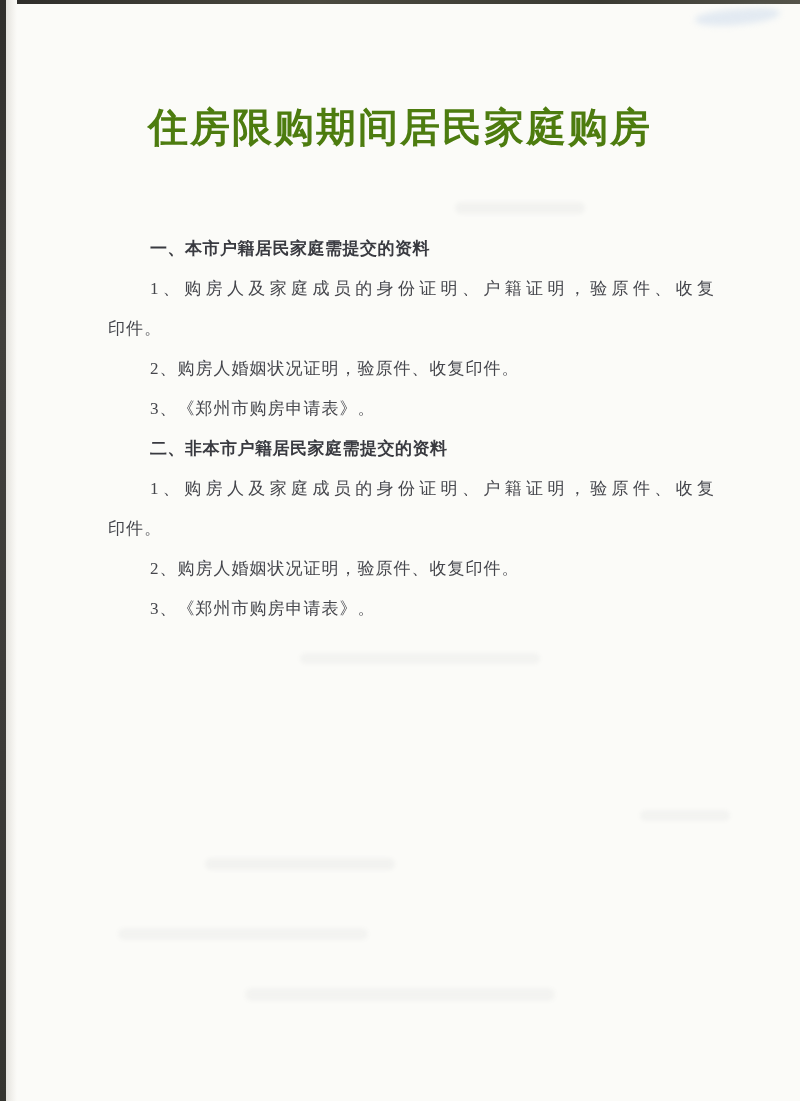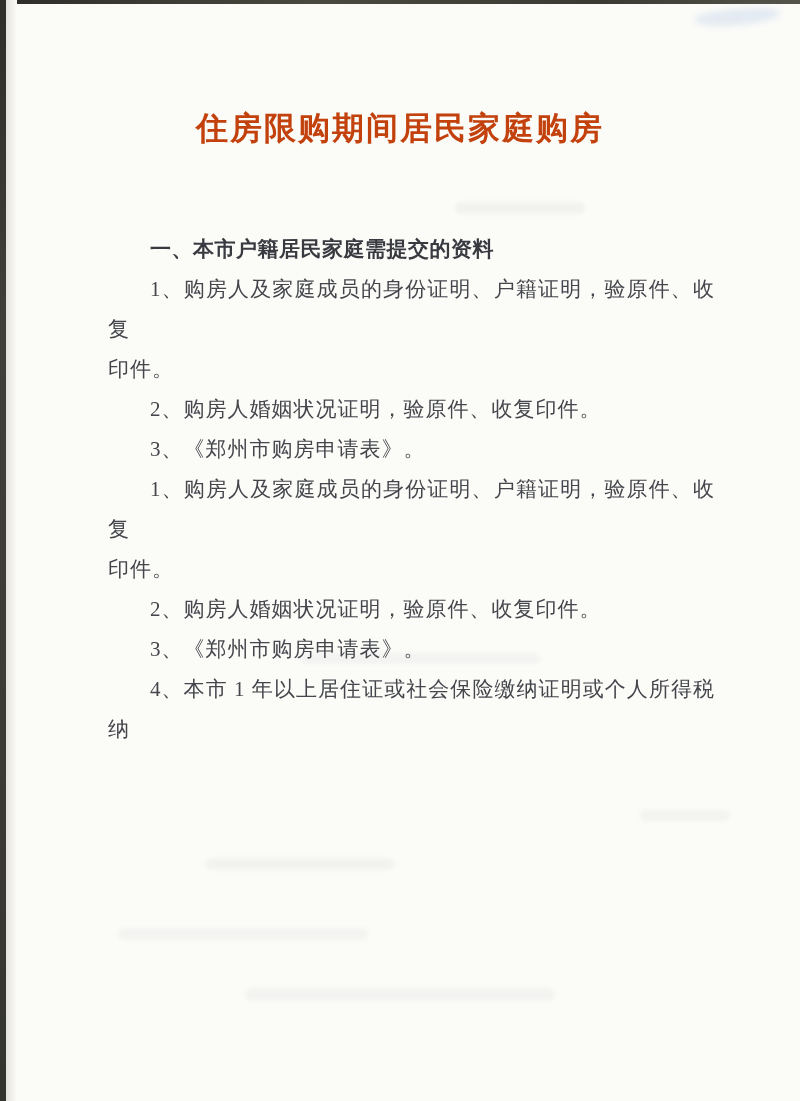--- a/index.html
+++ b/index.html
@@ -45,34 +45,34 @@
   .ghost-4 { left: 118px; top: 928px; width: 250px; height: 12px; opacity: 0.05; }
   .ghost-5 { left: 245px; top: 988px; width: 310px; height: 13px; opacity: 0.05; }
   .ghost-6 { left: 640px; top: 810px; width: 90px; height: 11px; opacity: 0.05; }
 
   .title-block {
     position: absolute; left: 0; top: 104px;
     width: 100%;
     text-align: center;
   }
   .title-line {
-    font-size: 32px;
+    font-size: 40px;
     font-weight: 700;
     line-height: 48px;
     letter-spacing: 2px;
-    color: #c2410c;
+    color: #4d7c0f;
   }
   .doc {
     position: absolute;
     left: 108px; top: 229px;
     width: 607px;
     color: #45464c;
   }
   .line {
-    font-size: 21px;
+    font-size: 17px;
     line-height: 40px;
     letter-spacing: 1px;
     text-align: left;
   }
   .line.first { text-indent: 42px; }
   .line.fill { text-align: justify; text-align-last: justify; }
   .line.heading {
     font-weight: 700;
     color: #393a40;
     text-indent: 42px;
@@ -111,32 +111,32 @@
 
     <div>
       <div class="line first">2、购房人婚姻状况证明，验原件、收复印件。</div>
     </div>
 
     <div>
       <div class="line first">3、《郑州市购房申请表》。</div>
     </div>
 
 
+    <div class="line heading">二、非本市户籍居民家庭需提交的资料</div>
 
     <div>
       <div class="line first fill">1、购房人及家庭成员的身份证明、户籍证明，验原件、收复</div>
       <div class="line">印件。</div>
     </div>
 
     <div>
       <div class="line first">2、购房人婚姻状况证明，验原件、收复印件。</div>
     </div>
 
     <div>
       <div class="line first">3、《郑州市购房申请表》。</div>
     </div>
 
     <div>
-      <div class="line first fill">4、本市 1 年以上居住证或社会保险缴纳证明或个人所得税纳</div>
     </div>
 
   </div>
 </div>
 
 </body></html>

